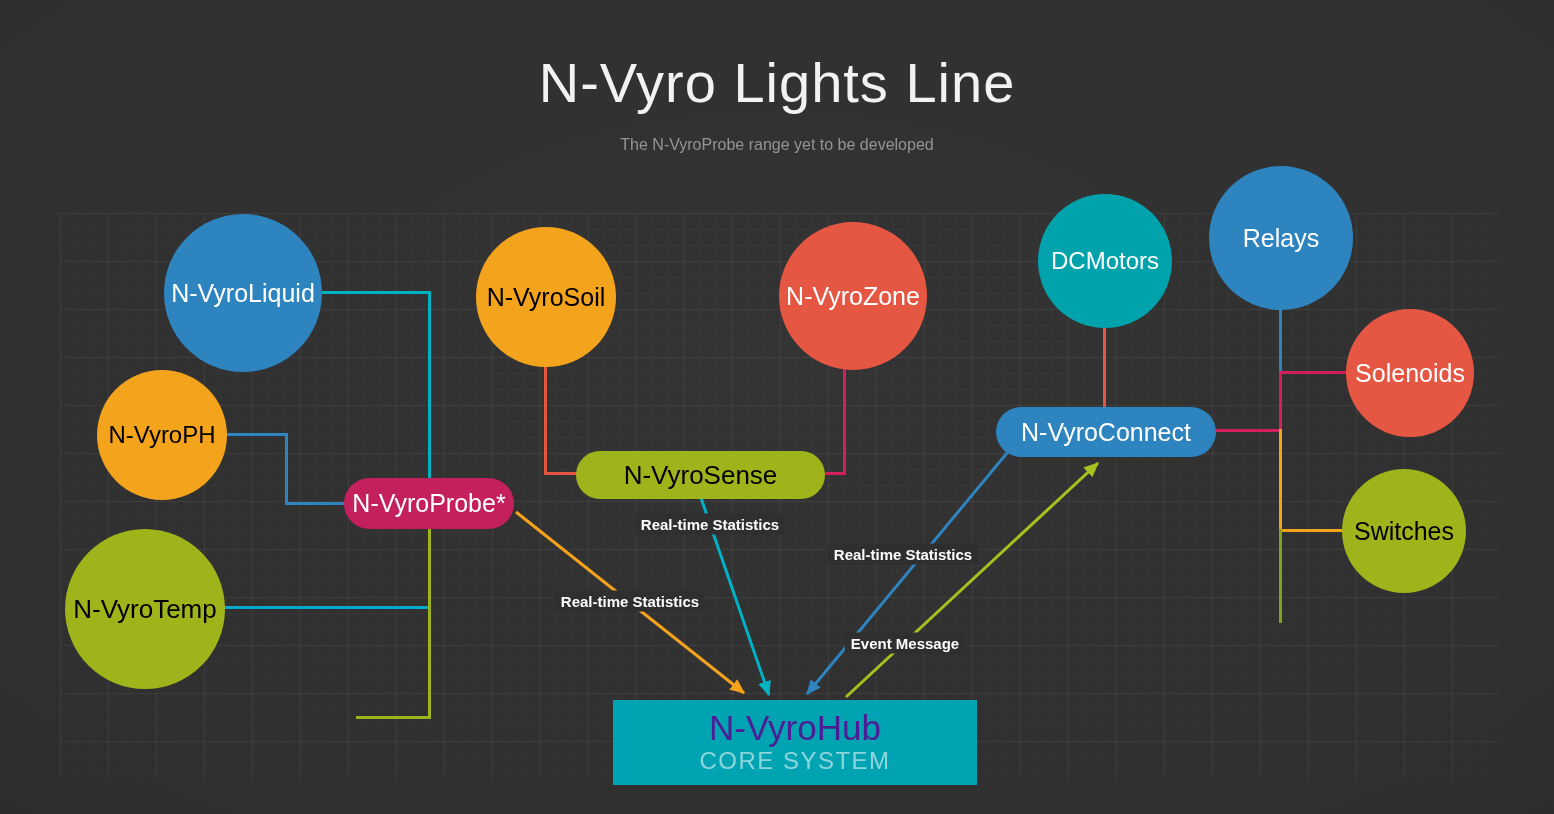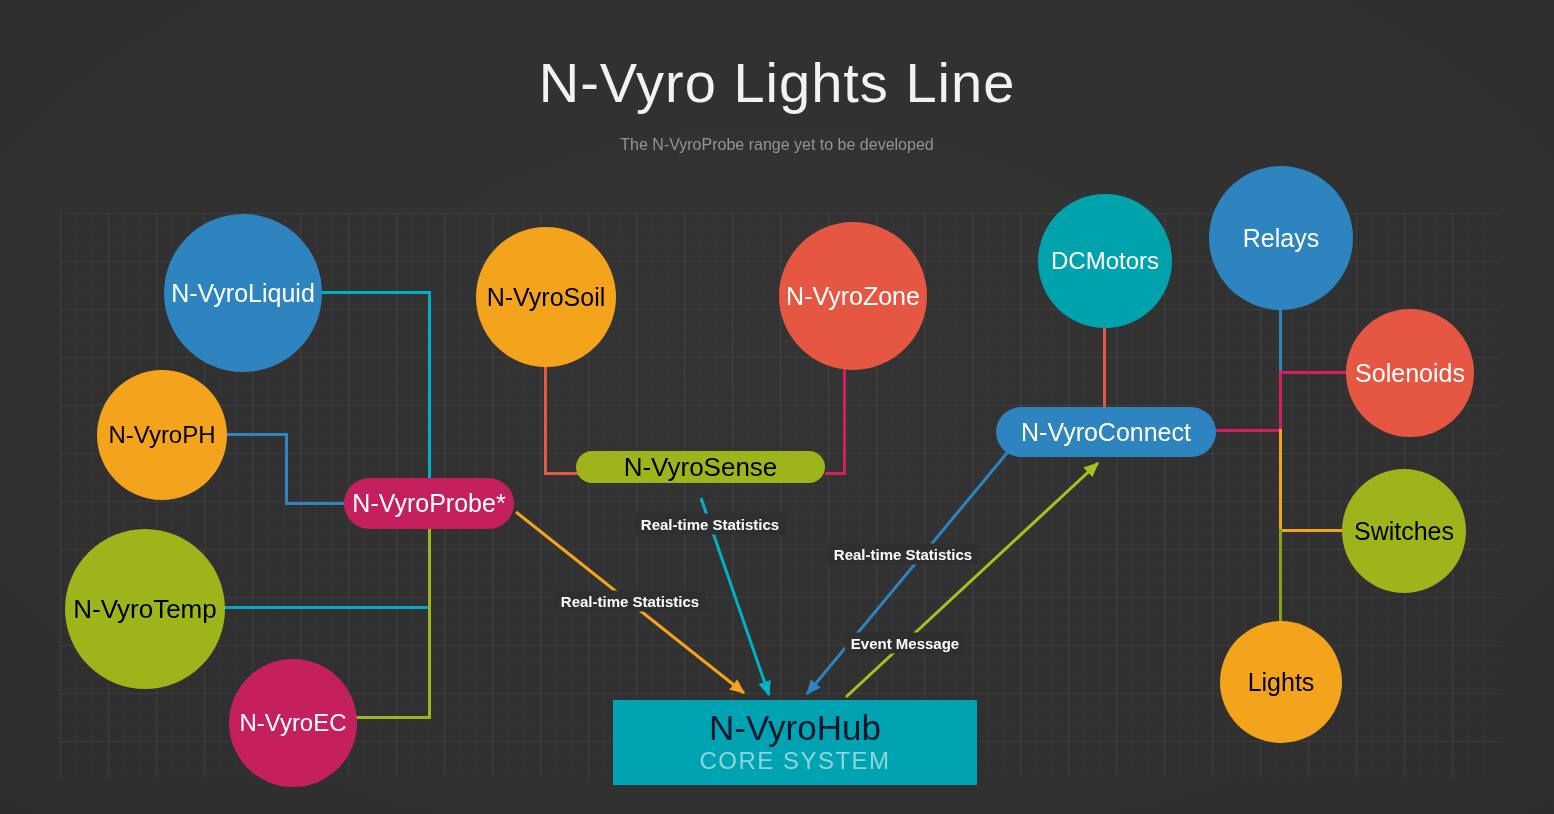--- a/index.html
+++ b/index.html
@@ -35,21 +35,21 @@
   .c-blue{background:#2E84BF;}
   .c-orange{background:#F4A41C;}
   .c-olive{background:#9FB31A;}
   .c-crimson{background:#C4205E;}
   .c-red{background:#E65743;}
   .c-teal{background:#00A2AB;}
   .hub{
     position:absolute;left:613px;top:700px;width:364px;height:85px;
     background:#00A3B1;display:flex;flex-direction:column;align-items:center;justify-content:center;
   }
-  .hub-title{font-size:35px;font-weight:300;color:#0f172a;line-height:1.05;}
+  .hub-title{font-size:35px;font-weight:300;color:#4c1d95;line-height:1.05;}
   .hub-sub{font-size:24px;color:rgba(255,255,255,0.55);letter-spacing:1.5px;}
   .arrows{position:absolute;left:0;top:0;width:1554px;height:814px;}
   .edge-label{
     position:absolute;transform:translate(-50%,-50%);
     background:#2f2f2f;color:#fdfdfd;font-size:15px;font-weight:bold;
     padding:2px 6px;white-space:nowrap;
   }
   .fs24{font-size:24px;} .fs25{font-size:25px;} .fs26{font-size:26px;}
 </style>
 </head>
@@ -111,49 +111,43 @@
 
   <div class="node circle c-blue" style="left:164px;top:214px;width:158px;height:158px;">
     <span class="nlabel t-light fs25">N-VyroLiquid</span>
   </div>
   <div class="node circle c-orange" style="left:97px;top:370px;width:130px;height:130px;">
     <span class="nlabel t-dark fs24">N-VyroPH</span>
   </div>
   <div class="node circle c-olive" style="left:65px;top:529px;width:160px;height:160px;">
     <span class="nlabel t-dark fs26">N-VyroTemp</span>
   </div>
-  <div class="node circle c-crimson" style="left:229px;top:659px;width:128px;height:128px;">
-    <span class="nlabel t-light fs24">N-VyroEC</span>
-  </div>
   <div class="node circle c-orange" style="left:476px;top:227px;width:140px;height:140px;">
     <span class="nlabel t-dark fs25">N-VyroSoil</span>
   </div>
   <div class="node circle c-red" style="left:771px;top:222px;width:148px;height:148px;margin-left:8px;">
     <span class="nlabel t-light fs25">N-VyroZone</span>
   </div>
   <div class="node circle c-blue" style="left:1209px;top:166px;width:144px;height:144px;">
     <span class="nlabel t-light fs25">Relays</span>
   </div>
   <div class="node circle c-teal" style="left:1038px;top:194px;width:134px;height:134px;">
     <span class="nlabel t-light fs24">DCMotors</span>
   </div>
   <div class="node circle c-olive" style="left:1342px;top:469px;width:124px;height:124px;">
     <span class="nlabel t-dark fs25">Switches</span>
   </div>
   <div class="node circle c-red" style="left:1346px;top:309px;width:128px;height:128px;">
     <span class="nlabel t-light fs25">Solenoids</span>
   </div>
-  <div class="node circle c-orange" style="left:1220px;top:621px;width:122px;height:122px;">
-    <span class="nlabel t-dark fs25">Lights</span>
-  </div>
 
   <div class="node pill c-crimson" style="left:344px;top:478px;width:170px;height:51px;">
     <span class="nlabel t-light fs25">N-VyroProbe*</span>
   </div>
-  <div class="node pill c-olive" style="left:576px;top:451px;width:249px;height:32px;">
+  <div class="node pill c-olive" style="left:576px;top:451px;width:249px;height:48px;">
     <span class="nlabel t-dark fs26">N-VyroSense</span>
   </div>
   <div class="node pill c-blue" style="left:996px;top:407px;width:220px;height:50px;">
     <span class="nlabel t-light fs25">N-VyroConnect</span>
   </div>
 
   <div class="hub">
     <div class="hub-title">N-VyroHub</div>
     <div class="hub-sub">CORE SYSTEM</div>
   </div>

